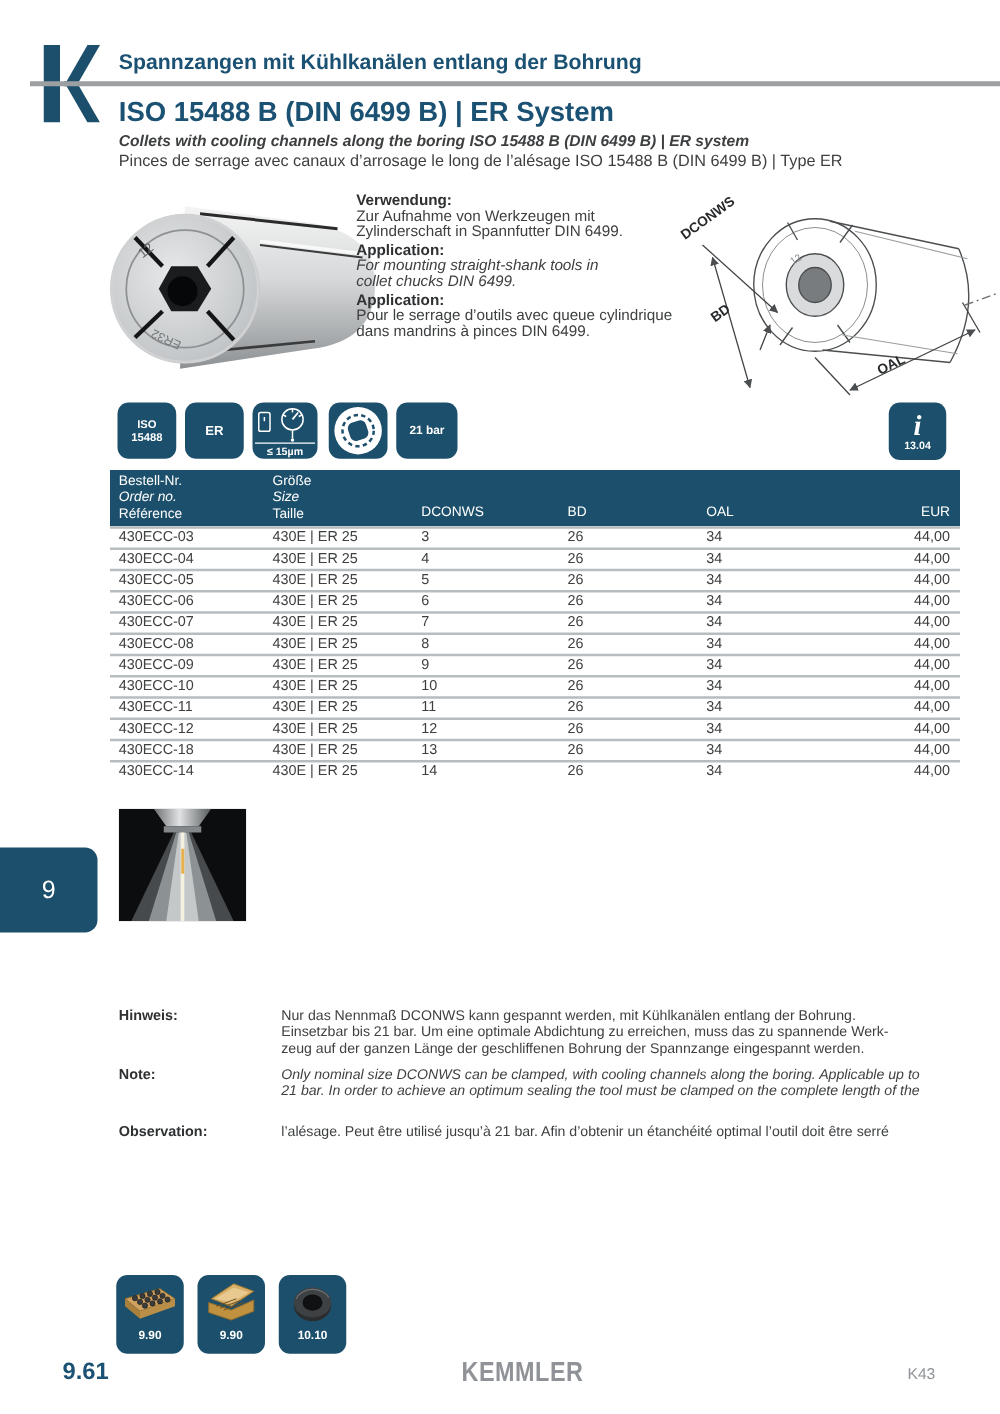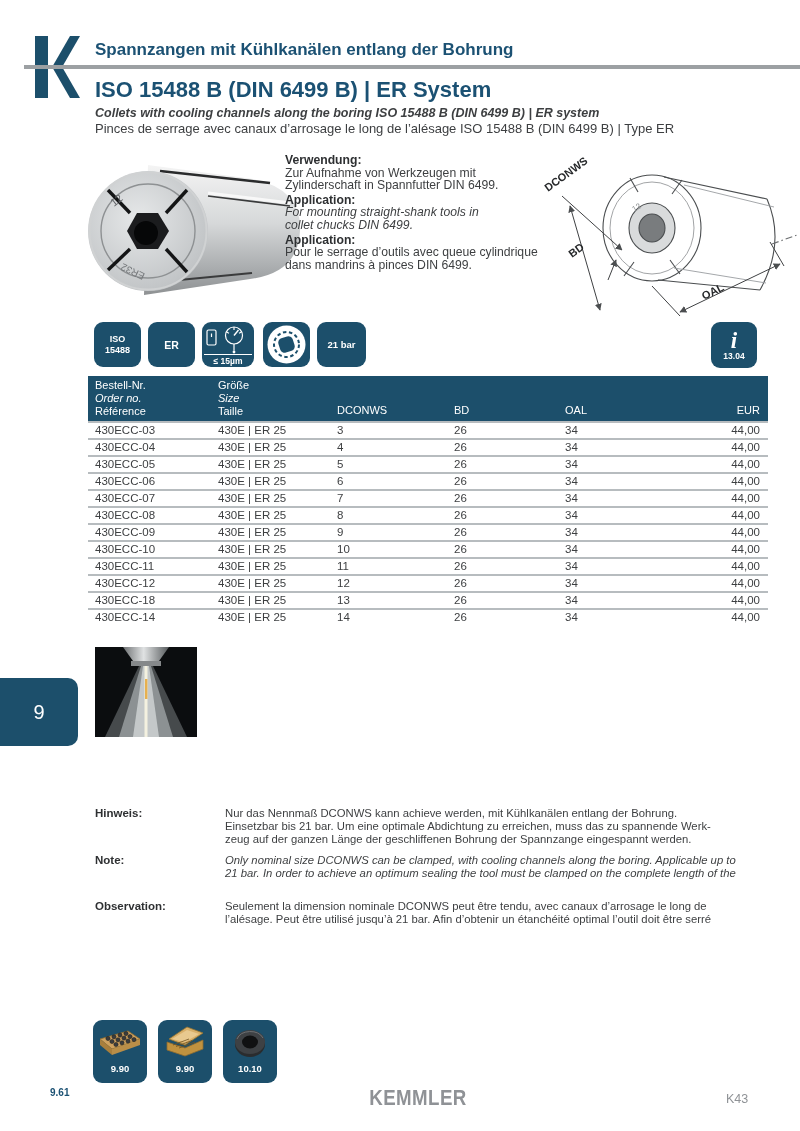--- a/index.html
+++ b/index.html
@@ -56,21 +56,21 @@
   .nbody div{white-space:nowrap;}
   .nit div{font-style:italic;}
 
   
   .thumb{position:absolute;top:1020px;width:54px;height:63px;background:#1c4f6b;border-radius:9px;
          display:flex;flex-direction:column;align-items:center;justify-content:flex-start;padding-top:5px;box-sizing:border-box;}
   .thumb .price{color:#fff;font-size:9.5px;font-weight:700;margin-top:2px;}
   #th1{left:93px;} #th2{left:158px;} #th3{left:223px;}
 
   
-  #chapter{position:absolute;left:50px;top:1087px;font-size:10px;font-weight:700;color:#1b5173;}
+  #chapter{position:absolute;left:50px;top:1087px;font-size:19px;font-weight:700;color:#1b5173;}
   #brand{position:absolute;left:328px;top:1085px;width:180px;text-align:center;font-size:22px;font-weight:700;
          color:#8f9296;transform:scaleX(0.85);letter-spacing:0.5px;}
   #pagecode{position:absolute;left:726px;top:1092px;font-size:12.5px;color:#8f9296;}
 </style>
 </head>
 <body>
 
 <div id="page">
 
   <div id="rule"></div>
@@ -337,32 +337,31 @@
     <rect x="36" y="14" width="30" height="5" fill="#85888a"></rect>
     <polygon points="44,19 58,19 92,90 10,90" fill="#cfd6d9" opacity="0.30"></polygon>
     <polygon points="46,19 56,19 78,90 24,90" fill="#e2e8ea" opacity="0.45"></polygon>
     <polygon points="48,19 54,19 64,90 38,90" fill="#f2f5f5" opacity="0.55"></polygon>
     <rect x="49.5" y="19" width="3" height="71" fill="#f7f3e2" opacity="0.95"></rect>
     <rect x="50" y="32" width="2.4" height="20" fill="#e6a93f" opacity="0.9"></rect>
   </svg>
 
   <div class="nlabel" style="top:807px;">Hinweis:</div>
   <div class="nbody" style="top:807px;">
-    <div>Nur das Nennmaß DCONWS kann achieve werden, mit Kühlkanälen entlang der Bohrung.</div>
+    <div>Nur das Nennmaß DCONWS kann gespannt werden, mit Kühlkanälen entlang der Bohrung.</div>
     <div>Einsetzbar bis 21 bar. Um eine optimale Abdichtung zu erreichen, muss das zu spannende Werk-</div>
     <div>zeug auf der ganzen Länge der geschliffenen Bohrung der Spannzange eingespannt werden.</div>
   </div>
   <div class="nlabel" style="top:854px;">Note:</div>
   <div class="nbody nit" style="top:854px;">
     <div>Only nominal size DCONWS can be clamped, with cooling channels along the boring. Applicable up to</div>
     <div>21 bar. In order to achieve an optimum sealing the tool must be clamped on the complete length of the</div>
   </div>
   <div class="nlabel" style="top:900px;">Observation:</div>
   <div class="nbody" style="top:900px;">
-    <div>Seulement la dimension nominale DCONWS peut être tendu, avec canaux d’arrosage le long de</div>
     <div>l’alésage. Peut être utilisé jusqu’à 21 bar. Afin d’obtenir un étanchéité optimal l’outil doit être serré</div>
   </div>
 
   <div class="thumb" id="th1">
     <svg width="44" height="36" viewBox="0 0 44 36">
       <polygon points="2,14 30,6 42,14 14,24" fill="#cfa25f" stroke="#8f6c2f" stroke-width="0.8"></polygon>
       <polygon points="2,14 14,24 14,30 2,20" fill="#a97f3c"></polygon>
       <polygon points="14,24 42,14 42,20 14,30" fill="#b98e48"></polygon>
       <g fill="#3a3c3e" stroke="#191a1b" stroke-width="0.5">
         <circle cx="10" cy="13.5" r="2.1"></circle>

